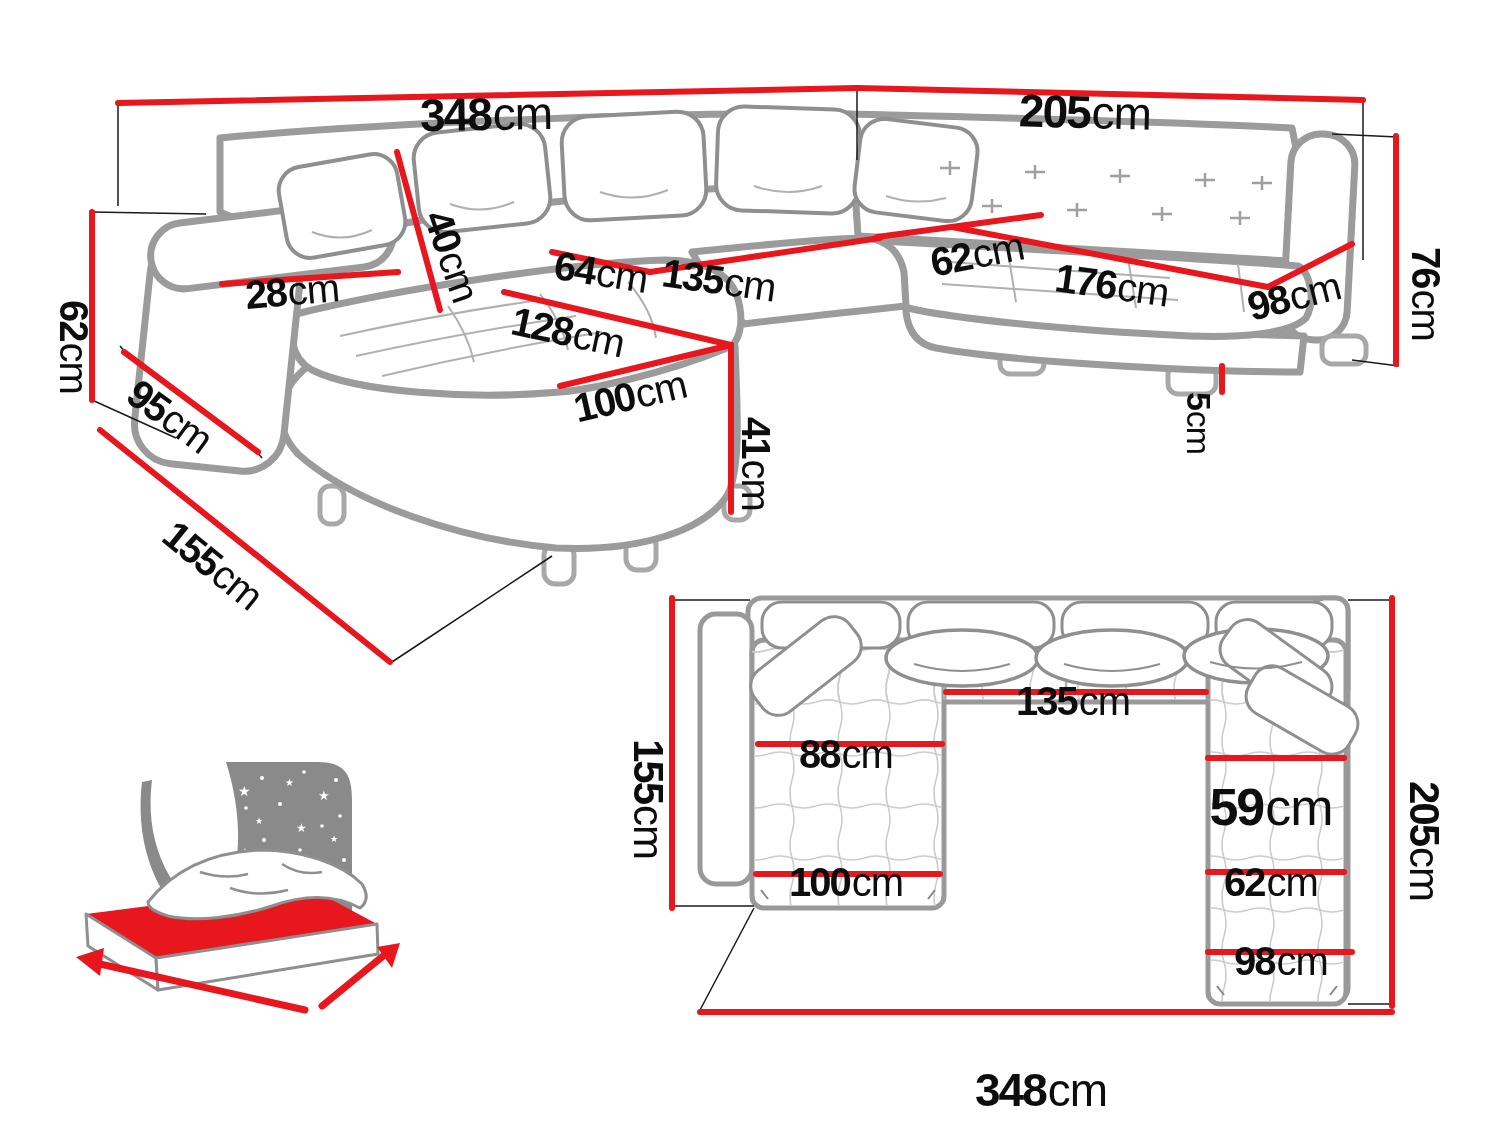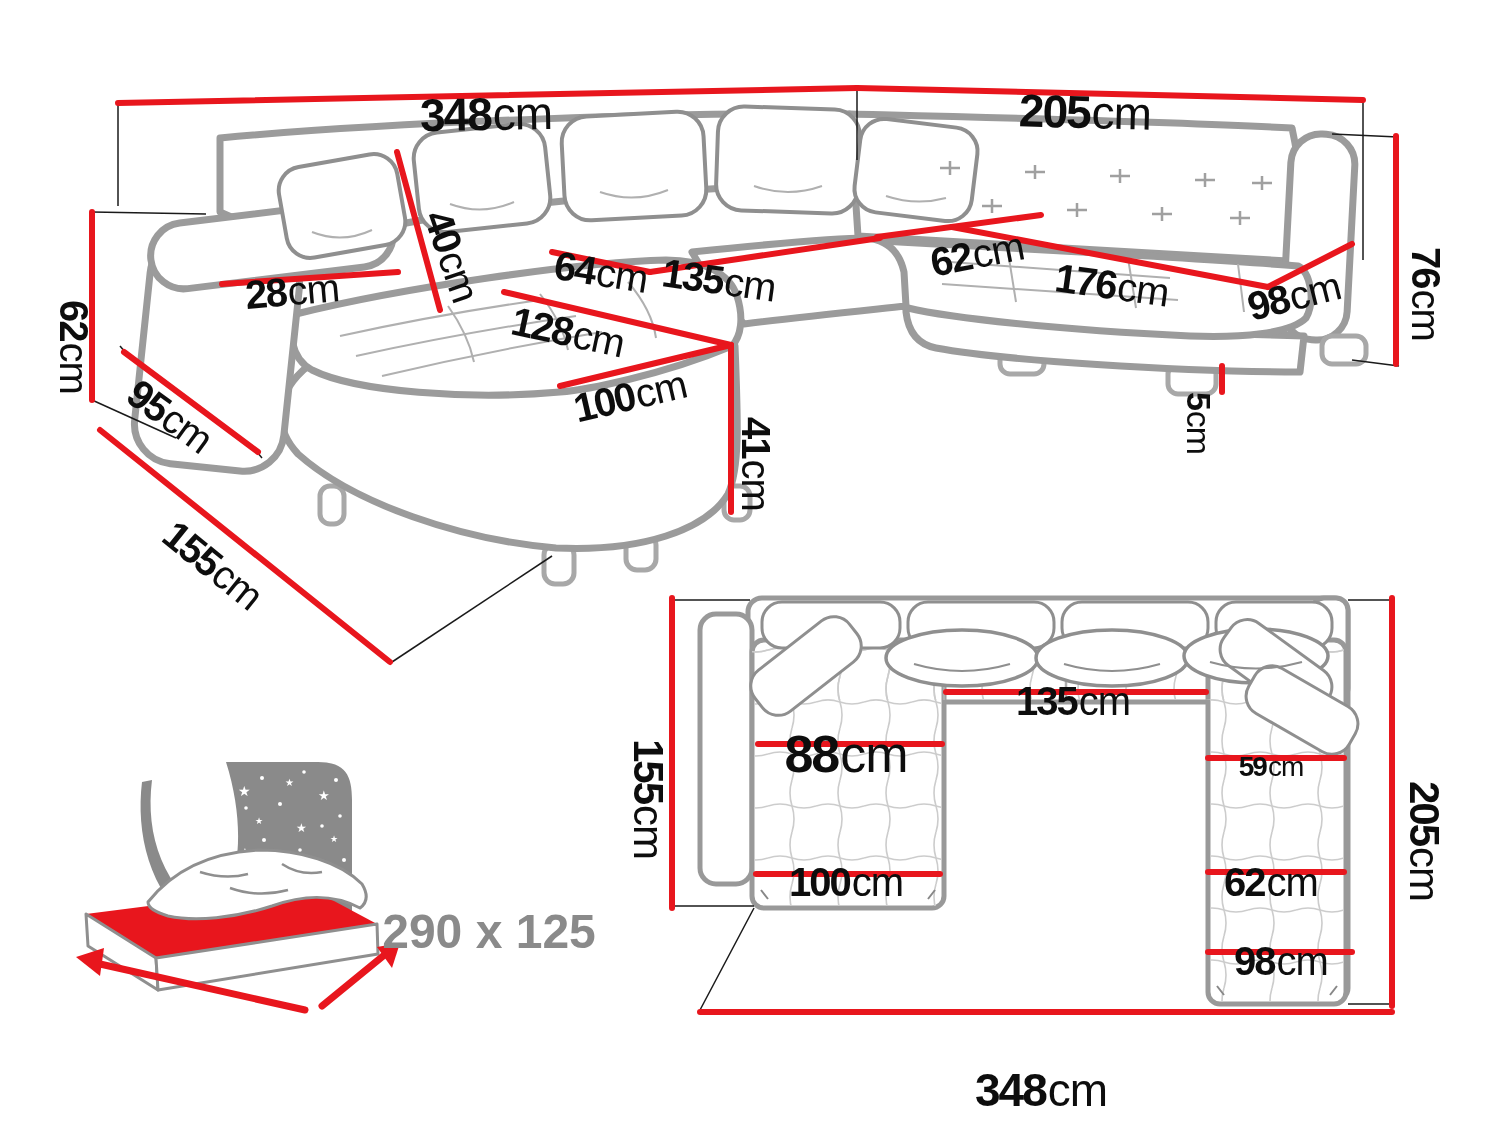--- a/index.html
+++ b/index.html
@@ -237,23 +237,22 @@
   <div class="dim" style="left:170px;top:372px;--rot:36deg;font-size:40px;"><span class="num">95</span><span class="unit">cm</span></div>
   <div class="dim" style="left:213px;top:521px;--rot:39deg;font-size:40px;"><span class="num">155</span><span class="unit">cm</span></div>
   <div class="dim" style="left:568px;top:288px;--rot:12deg;font-size:40px;"><span class="num">128</span><span class="unit">cm</span></div>
   <div class="dim" style="left:630px;top:352px;--rot:-13deg;font-size:40px;"><span class="num">100</span><span class="unit">cm</span></div>
   <div class="dim" style="left:756px;top:420px;--rot:90deg;font-size:40px;"><span class="num">41</span><span class="unit">cm</span></div>
   <div class="dim" style="left:1199px;top:379px;--rot:90deg;font-size:34px;"><span class="num">5</span><span class="unit">cm</span></div>
 
   <div class="dim" style="left:648px;top:755px;--rot:90deg;font-size:42px;"><span class="num">155</span><span class="unit">cm</span></div>
   <div class="dim" style="left:1424px;top:797px;--rot:90deg;font-size:42px;"><span class="num">205</span><span class="unit">cm</span></div>
   <div class="dim" style="left:1073px;top:657px;font-size:40px;"><span class="num">135</span><span class="unit">cm</span></div>
-  <div class="dim" style="left:846px;top:710px;font-size:52px;"><span class="num">88</span><span class="unit">cm</span></div>
-  <div class="dim" style="left:1271px;top:723px;font-size:28px;"><span class="num">59</span><span class="unit">cm</span></div>
+  <div class="dim" style="left:846px;top:710px;font-size:40px;"><span class="num">88</span><span class="unit">cm</span></div>
+  <div class="dim" style="left:1271px;top:763px;font-size:52px;"><span class="num">59</span><span class="unit">cm</span></div>
   <div class="dim" style="left:1271px;top:838px;font-size:40px;"><span class="num">62</span><span class="unit">cm</span></div>
   <div class="dim" style="left:846px;top:838px;font-size:40px;"><span class="num">100</span><span class="unit">cm</span></div>
   <div class="dim" style="left:1281px;top:917px;font-size:40px;"><span class="num">98</span><span class="unit">cm</span></div>
   <div class="dim" style="left:1041px;top:1046px;font-size:46px;"><span class="num">348</span><span class="unit">cm</span></div>
 
-  <div class="bed-size" style="left:489px;top:888px;font-size:48px;">290 x 125</div>
 </div>
 
 </div>
 
 </body></html>

